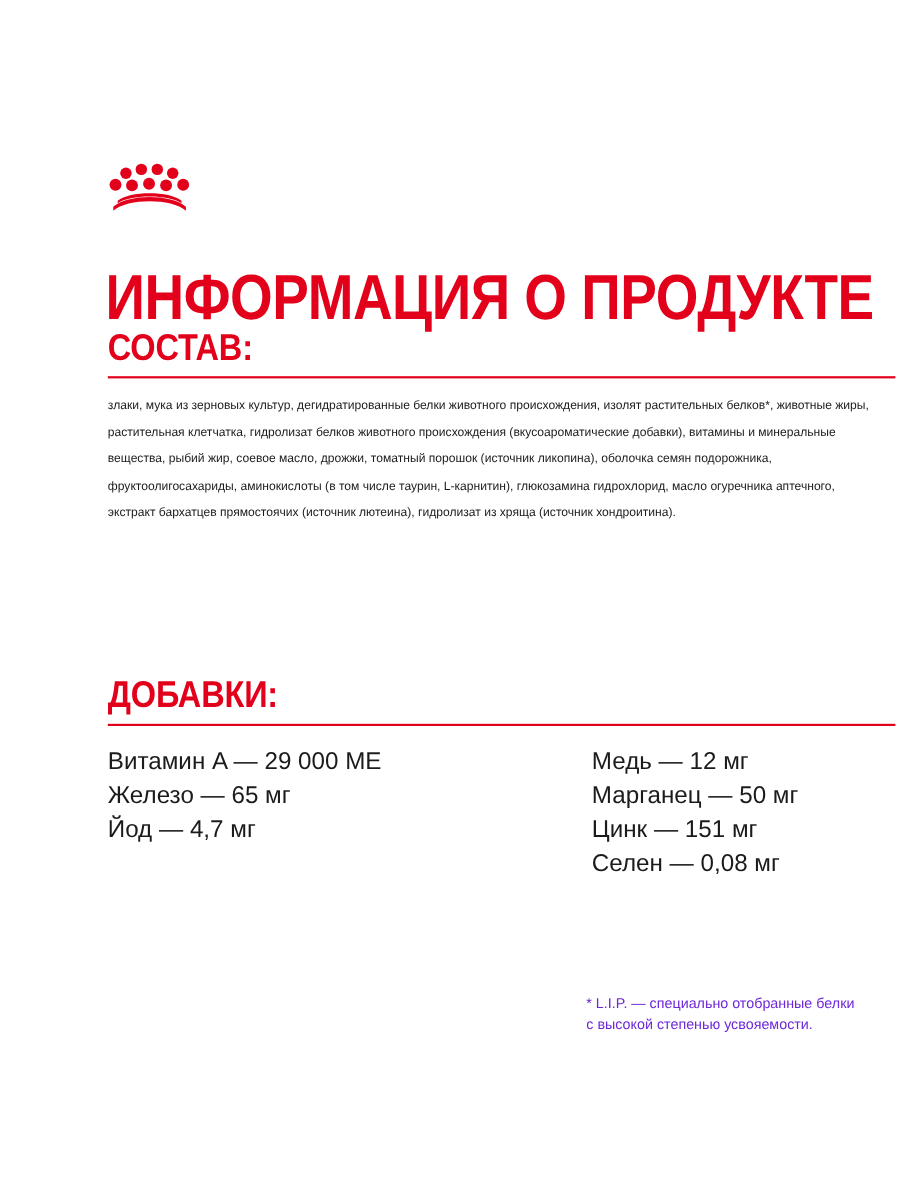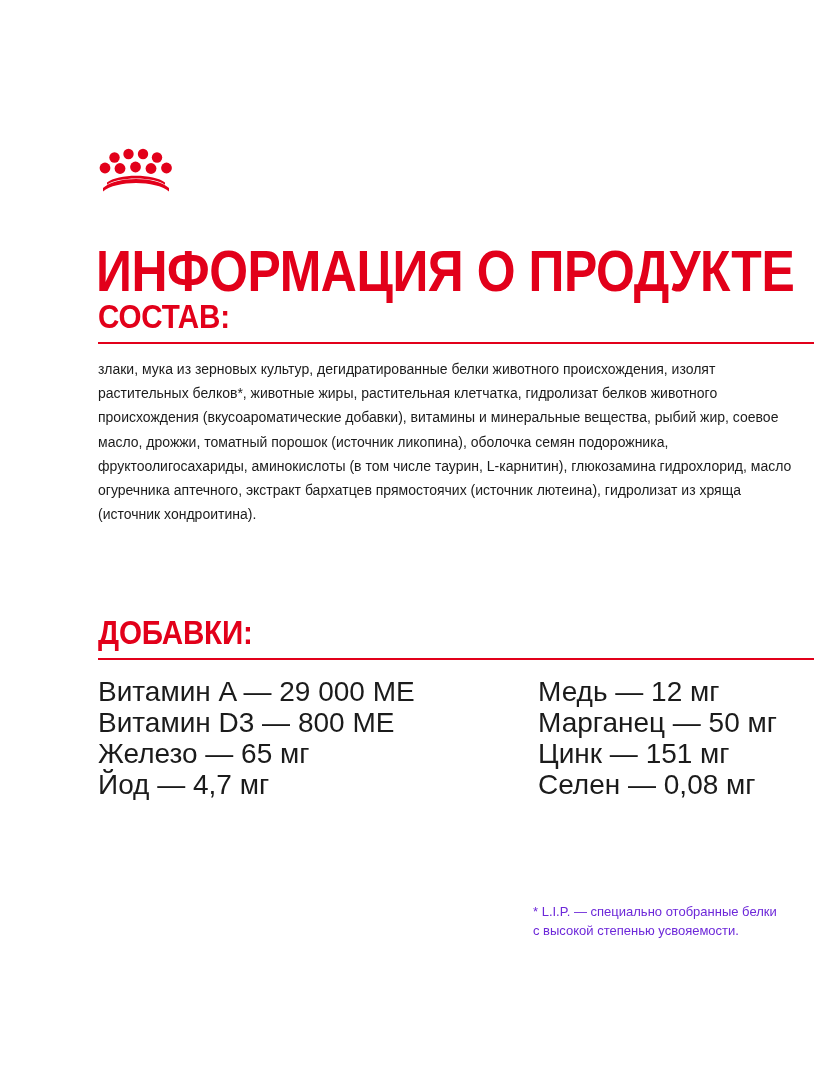--- a/index.html
+++ b/index.html
@@ -73,21 +73,21 @@
     width: 716px;
     height: 2px;
     background: #e2001a;
     margin-top: 8px;
   }
 
   
   #composition-section { top: 298px; }
   .composition-body {
     margin-top: 13px;
-    font-size: 14px;
+    font-size: 11px;
     line-height: 24.2px;
     color: #1b1b1b;
     width: 700px;
     text-align: left;
     white-space: pre-line;
   }
 
   
   #additives-section { top: 614px; }
   .additives-columns {
@@ -95,21 +95,21 @@
     display: flex;
     width: 716px;
   }
   .additives-col {
     display: flex;
     flex-direction: column;
   }
   .additives-col.left  { width: 440px; }
   .additives-col.right { width: 276px; }
   .additive-item {
-    font-size: 28px;
+    font-size: 22px;
     line-height: 31px;
     color: #1b1b1b;
     white-space: nowrap;
   }
 
   
   .footnote {
     position: absolute;
     left: 497px;
     top: 903px;
@@ -154,21 +154,20 @@
     <p class="composition-body">злаки, мука из зерновых культур, дегидратированные белки животного происхождения, изолят растительных белков*, животные жиры, растительная клетчатка, гидролизат белков животного происхождения (вкусоароматические добавки), витамины и минеральные вещества, рыбий жир, соевое масло, дрожжи, томатный порошок (источник ликопина), оболочка семян подорожника, фруктоолигосахариды, аминокислоты (в том числе таурин, L-карнитин), глюкозамина гидрохлорид, масло огуречника аптечного, экстракт бархатцев прямостоячих (источник лютеина), гидролизат из хряща (источник хондроитина).</p>
   </section>
 
   <section class="section" id="additives-section">
     <h2 class="section-heading">ДОБАВКИ:</h2>
     <div class="rule"></div>
 
     <div class="additives-columns">
       <div class="additives-col left">
         <div class="additive-item">Витамин A — 29 000 МЕ</div>
-        <div class="additive-item">Витамин D3 — 800 МЕ</div>
         <div class="additive-item">Железо — 65 мг</div>
         <div class="additive-item">Йод — 4,7 мг</div>
       </div>
 
       <div class="additives-col right">
         <div class="additive-item">Медь — 12 мг</div>
         <div class="additive-item">Марганец — 50 мг</div>
         <div class="additive-item">Цинк — 151 мг</div>
         <div class="additive-item">Селен — 0,08 мг</div>
       </div>

